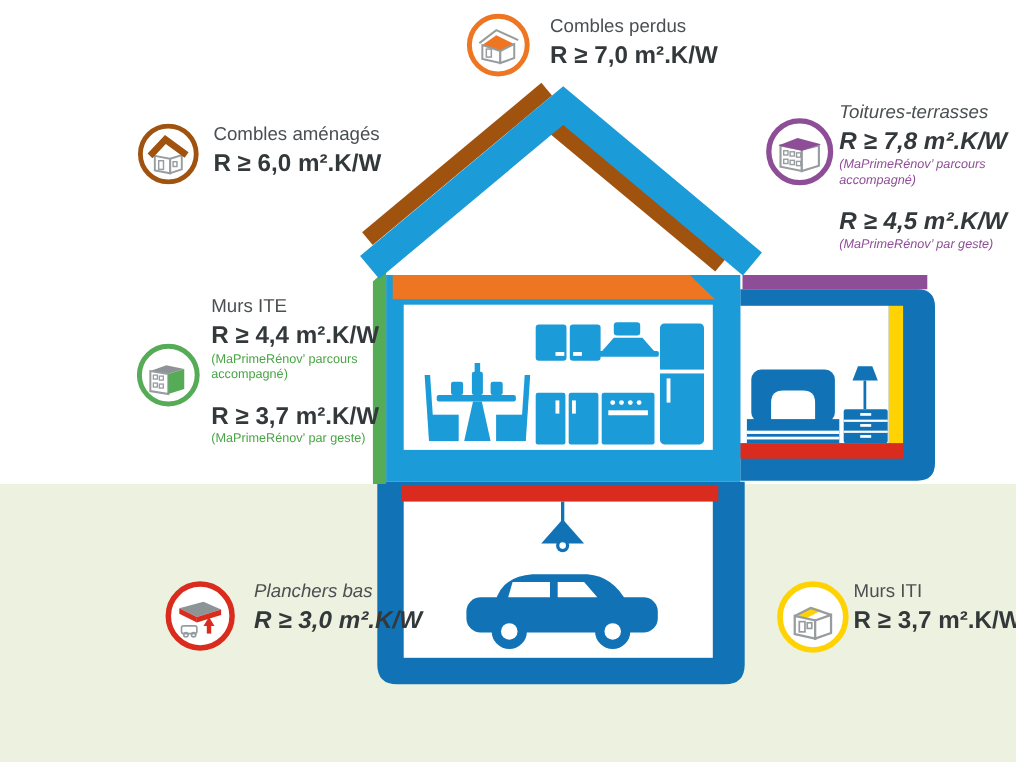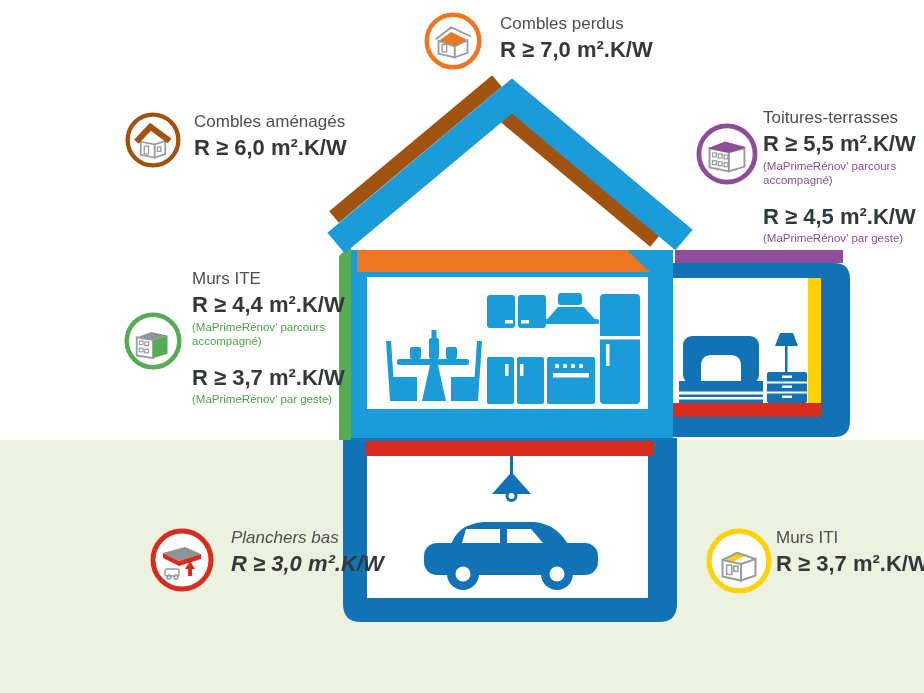--- a/index.html
+++ b/index.html
@@ -28,21 +28,21 @@
   .co-caption{font-size:11.5px;line-height:1.22;margin-top:1px;}
   .co-caption.green{color:var(--caption-green);}
   .co-caption.purple{color:var(--caption-purple);}
   .w-narrow{max-width:150px;}
   
   #co-combles-perdus{left:424px;top:12px;gap:18px;}
   #co-combles-perdus .co-icon{width:58px;height:58px;}
   #co-combles-perdus .co-text{padding-top:2px;}
   #co-combles-amenages{left:125px;top:112px;gap:13px;}
   #co-combles-amenages .co-icon{width:56px;height:56px;}
-  #co-toitures{left:696px;top:108px;gap:5px;}
+  #co-toitures{left:696px;top:92px;gap:5px;font-style:italic;}
   #co-toitures .co-icon{width:62px;height:62px;margin-top:15px;}
   #co-murs-ite{left:124px;top:269px;gap:10px;}
   #co-murs-ite .co-icon{width:58px;height:58px;margin-top:43px;}
   #co-planchers-bas{left:150px;top:528px;gap:17px;font-style:italic;}
   #co-planchers-bas .co-icon{width:64px;height:64px;}
   #co-murs-iti{left:706px;top:528px;gap:4px;}
   #co-murs-iti .co-icon{width:66px;height:66px;}
 </style>
 </head>
 <body>
@@ -192,21 +192,21 @@
       <polygon points="12,26 30,19 52,25 34,31" class="c-pu"></polygon>
       <rect x="17" y="31" width="4" height="4" fill="none" stroke="var(--icon-gray)" stroke-width="1.3"></rect>
       <rect x="23" y="32" width="4" height="4" fill="none" stroke="var(--icon-gray)" stroke-width="1.3"></rect>
       <rect x="29" y="33" width="4" height="4" fill="none" stroke="var(--icon-gray)" stroke-width="1.3"></rect>
       <rect x="17" y="39" width="4" height="4" fill="none" stroke="var(--icon-gray)" stroke-width="1.3"></rect>
       <rect x="23" y="40" width="4" height="4" fill="none" stroke="var(--icon-gray)" stroke-width="1.3"></rect>
       <rect x="29" y="41" width="4" height="4" fill="none" stroke="var(--icon-gray)" stroke-width="1.3"></rect>
     </svg>
     <div class="co-text w-narrow">
       <div class="co-label">Toitures-terrasses</div>
-      <div class="co-value">R ≥ 5,5 m².K/W</div>
+      <div class="co-value">R ≥ 7,8 m².K/W</div>
       <div class="co-caption purple">(MaPrimeRénov’ parcours accompagné)</div>
       <div class="co-value second">R ≥ 4,5 m².K/W</div>
       <div class="co-caption purple">(MaPrimeRénov’ par geste)</div>
     </div>
   </div>
 
   <div class="callout" id="co-murs-ite">
     <svg class="co-icon" viewBox="0 0 64 64">
       <circle cx="32" cy="32" r="29" fill="#fff" stroke="var(--green)" stroke-width="5"></circle>
       <polygon points="14,28 30,22 48,26 32,31" fill="#8d9496"></polygon>

